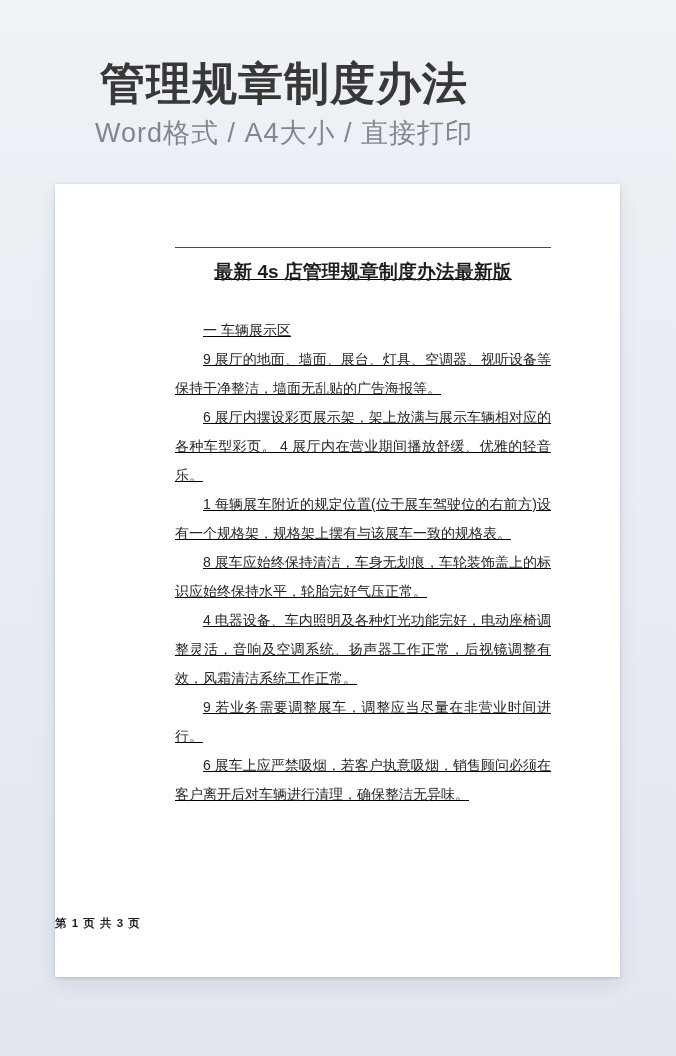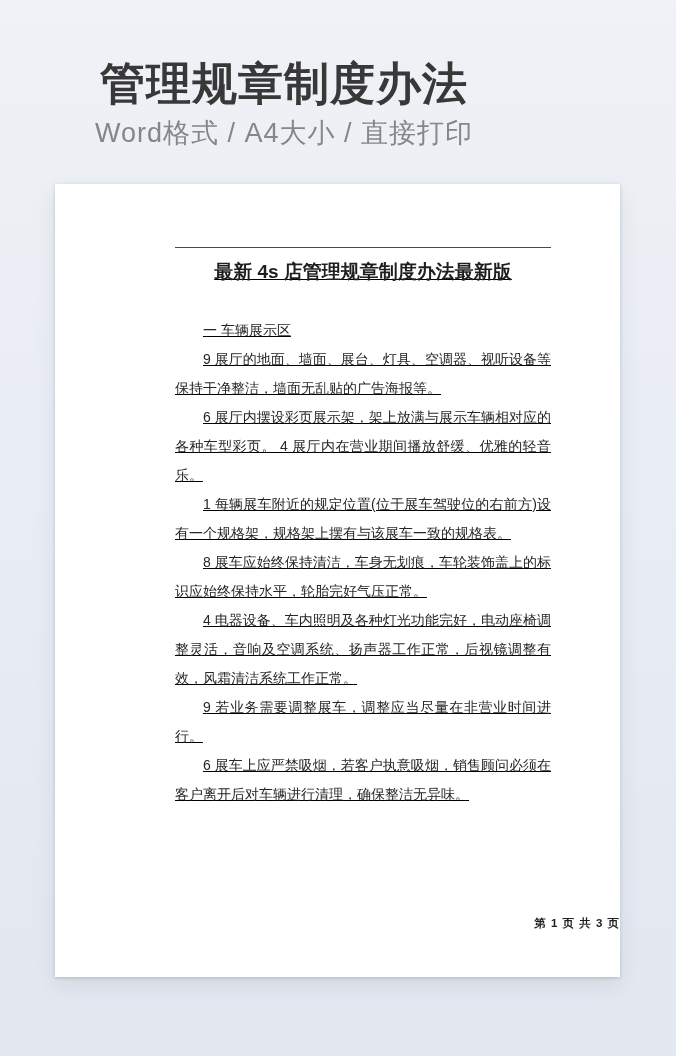--- a/index.html
+++ b/index.html
@@ -82,21 +82,21 @@
     text-indent: 2em;
   }
   .para.no-indent {
     text-indent: 0;
   }
   .page-footer {
     position: absolute;
     left: 0;
     right: 0;
     bottom: 46px;
-    text-align: right;
+    text-align: left;
     font-size: 11.5px;
     font-weight: 700;
     color: #1f1f1f;
     letter-spacing: 1px;
   }
 </style>
 </head>
 <body>
 
 <div class="stage">

